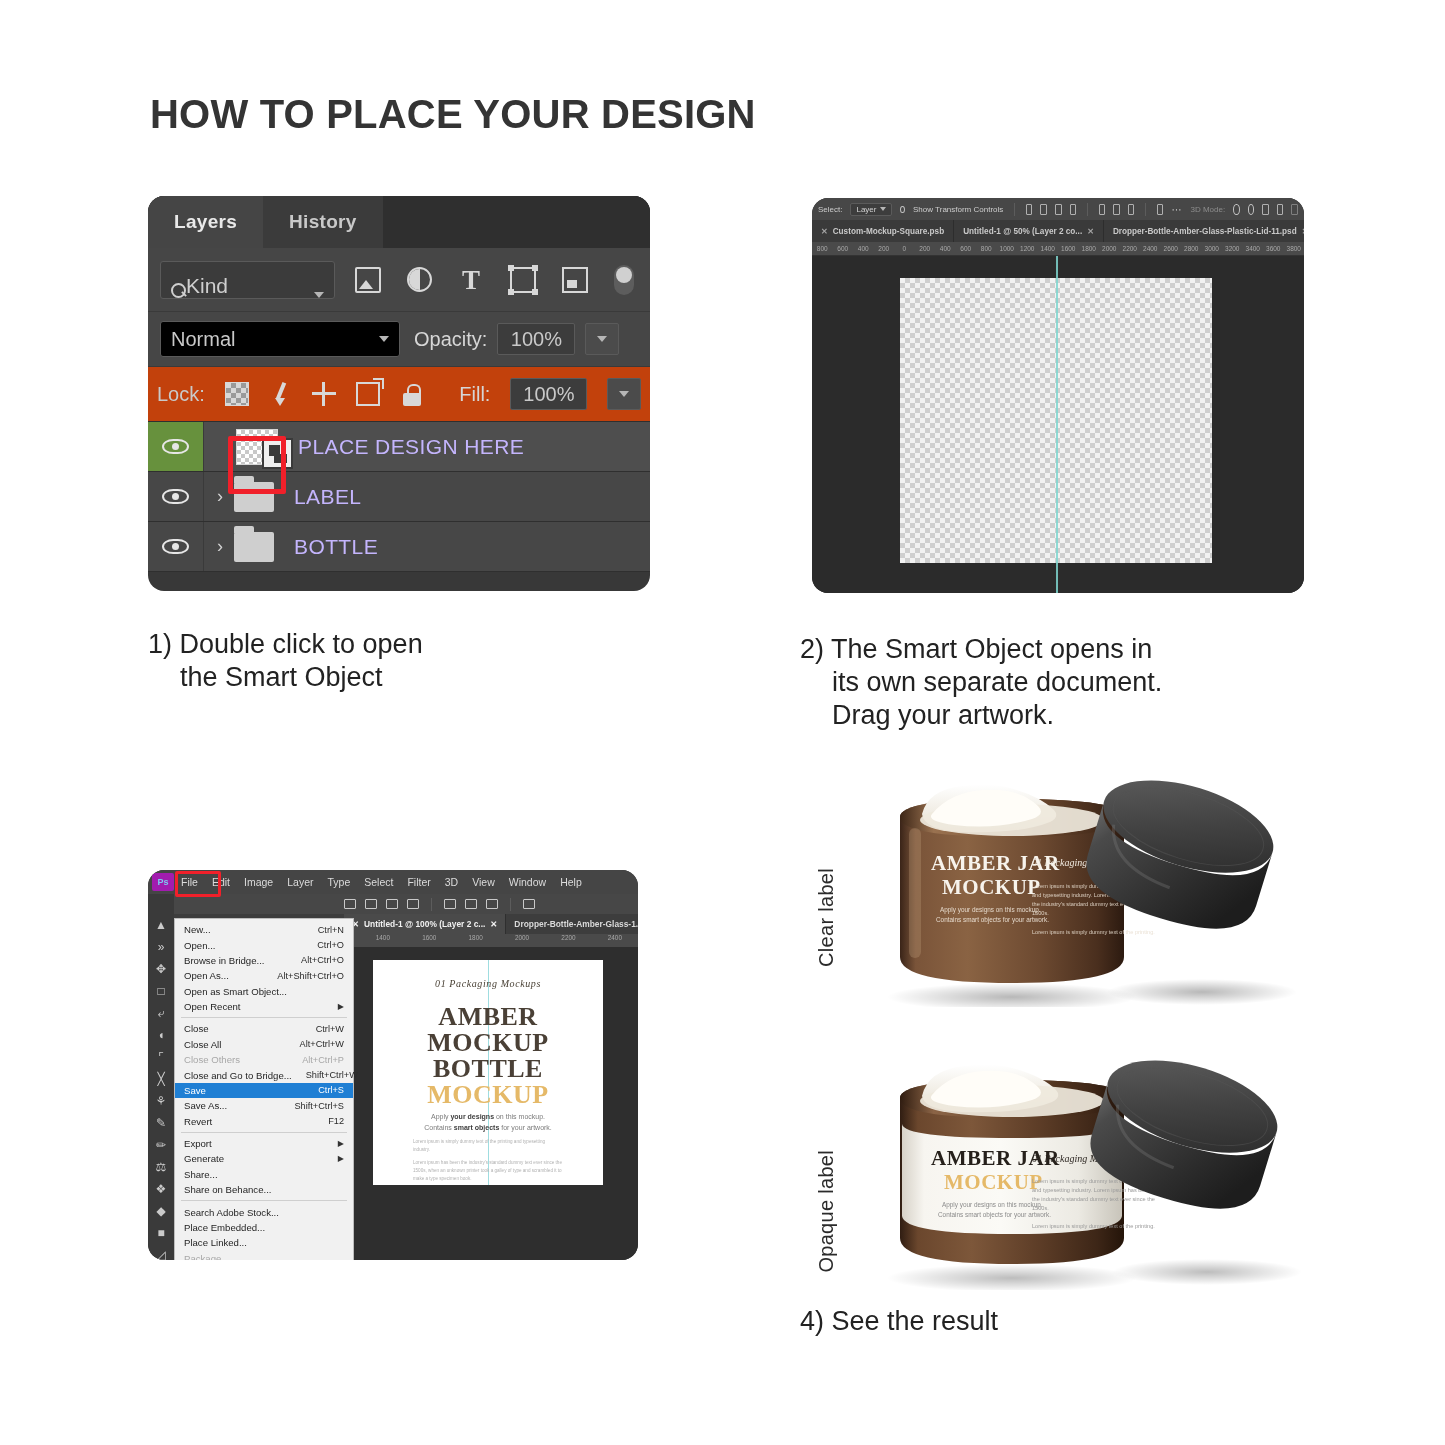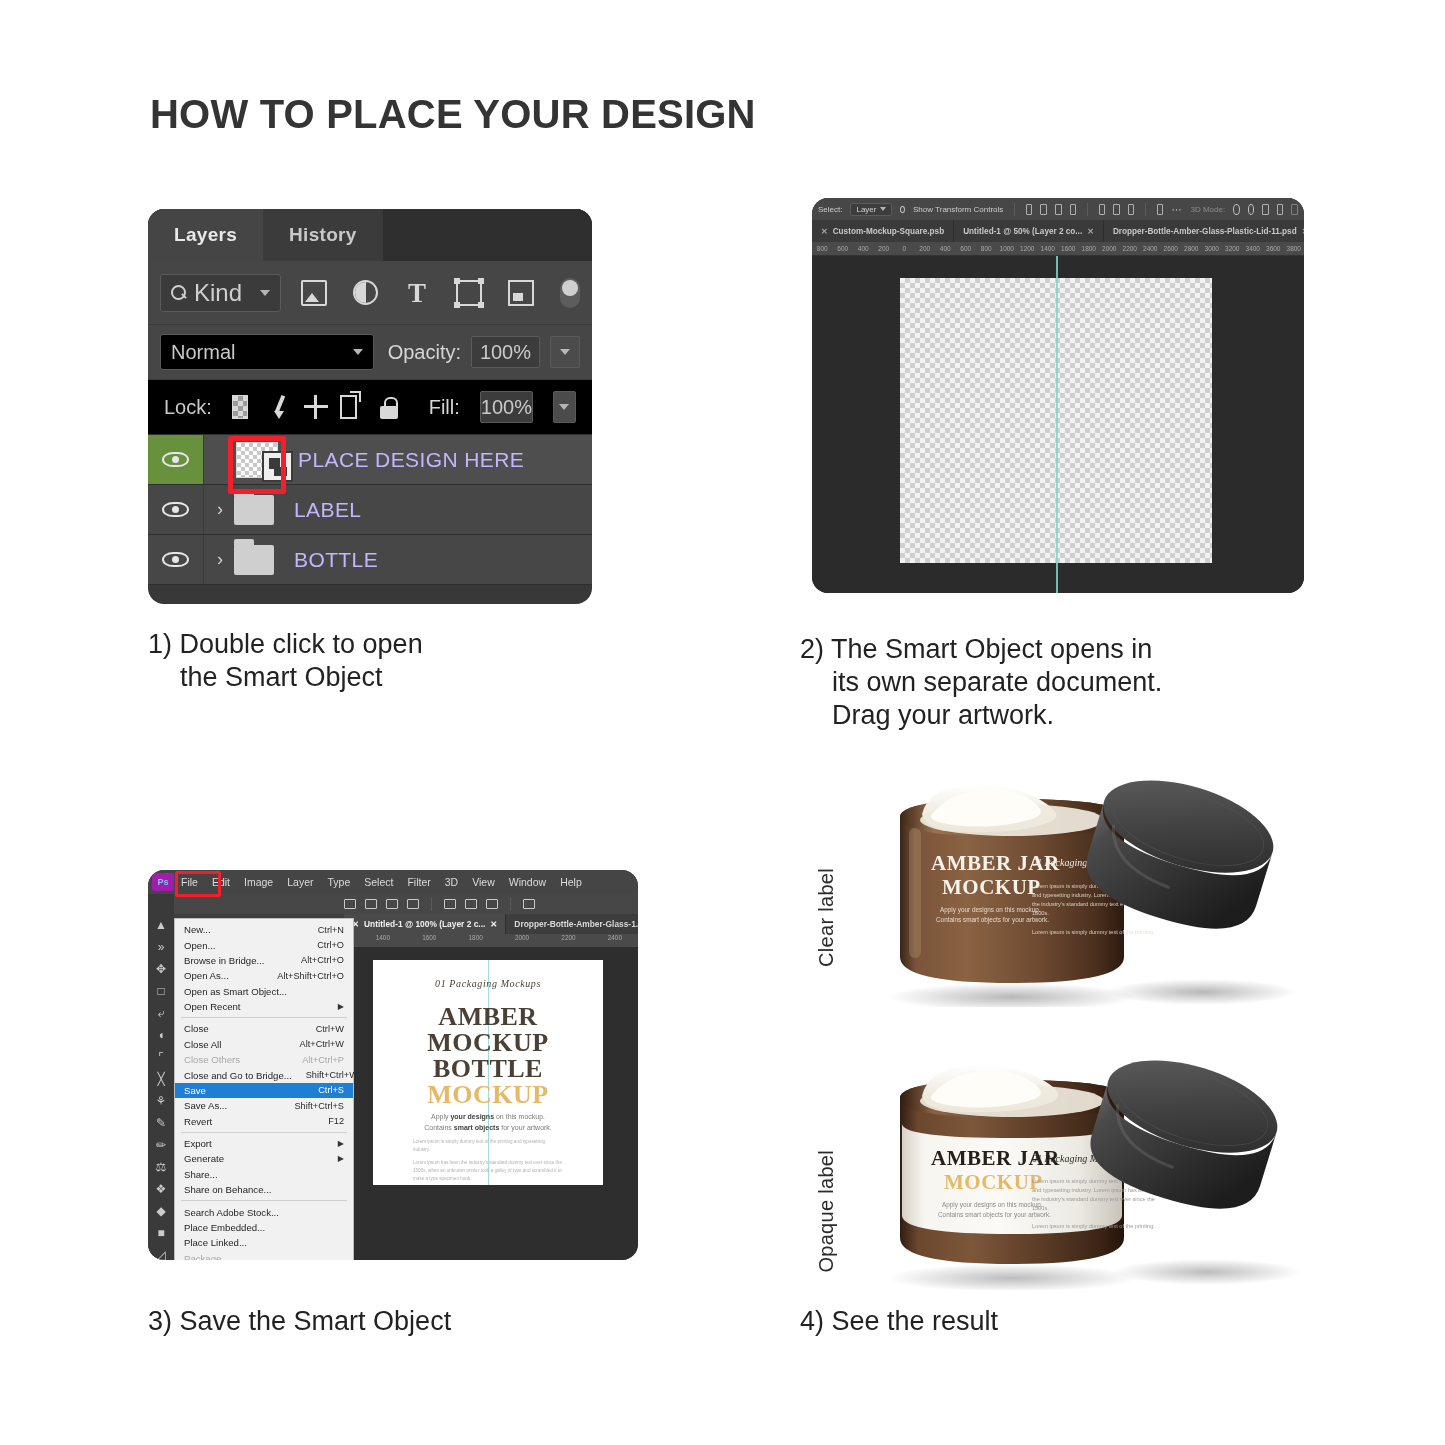--- a/index.html
+++ b/index.html
@@ -20,39 +20,39 @@
 
   
   .card {
     position: absolute;
     background: #373737;
     border-radius: 16px;
     overflow: hidden;
   }
 
   
-  #step1-card { left: 148px; top: 209px; width: 444px; height: 395px; background:#383838; }
+  #step1-card { left: 148px; top: 196px; width: 502px; height: 395px; background:#383838; }
 
   .lp-tabs { display:flex; height:52px; background:#2f2f2f; }
   .lp-tab {
     display:flex; align-items:center; justify-content:center;
     padding: 0 26px; font-size:19px; color:#b8b8b8; letter-spacing:.3px;
   }
   .lp-tab.active { background:#454545; color:#e9e9e9; font-weight:700; }
   .lp-tab.inactive { background:#3b3b3b; color:#c9c9c9; font-weight:700;}
   .lp-tabfill { flex:1; background:#2f2f2f; }
 
   .lp-filter {
     height:64px; background:#464646; display:flex; align-items:center;
     padding: 0 12px; gap: 12px; border-bottom:1px solid #3a3a3a;
   }
   .lp-kind {
     width:175px; height:38px; background:#3b3b3b; border:1px solid #5a5a5a;
-    border-radius:3px; display:flex; align-items:center; gap:8px; padding:0 10px;
-    color:#cfcfcf; font-size:24px;
+    border-radius:3px; display:flex; align-items:flex-end; padding:0 10px;
+    color:#cfcfcf; font-size:21px;
   }
   .lp-kind .magn { position:relative; width:15px; height:15px; flex:none; }
   .lp-kind .magn::before{
     content:""; position:absolute; left:0; top:0; width:11px; height:11px;
     border:2px solid #cfcfcf; border-radius:50%;
   }
   .lp-kind .magn::after{
     content:""; position:absolute; left:10px; top:10px; width:6px; height:2px;
     background:#cfcfcf; transform:rotate(45deg);
   }
@@ -91,21 +91,21 @@
   .lp-opval{
     width:78px;height:32px;background:#3c3c3c;border:1px solid #5a5a5a;border-radius:2px;
     color:#c9c9c9;font-size:20px;display:flex;align-items:center;justify-content:center;
   }
   .lp-opchev{
     width:34px;height:32px;background:#4b4b4b;border:1px solid #5a5a5a;border-radius:2px;
     display:flex;align-items:center;justify-content:center;
   }
 
   .lp-lock{
-    height:55px;background:#000000;display:flex;align-items:center;padding:0 16px;gap:20px;
+    height:55px;background:#c2410c;display:flex;align-items:center;padding:0 9px;gap:20px;
     border-bottom:1px solid #2f2f2f;
   }
   .lp-locklabel{color:#c9c9c9;font-size:20px;}
   .lk { width:24px;height:24px;position:relative;}
   .lk-trans{
     background:
       linear-gradient(45deg,#9a9a9a 25%,transparent 25%,transparent 75%,#9a9a9a 75%),
       linear-gradient(45deg,#9a9a9a 25%,transparent 25%,transparent 75%,#9a9a9a 75%),
       #d8d8d8;
     background-size:10px 10px; background-position:0 0,5px 5px; border:1px solid #d8d8d8;
@@ -797,16 +797,15 @@
 
   <div class="cap" id="cap1">
     <span>1) Double click to open</span>
     <span class="ind">the Smart Object</span>
   </div>
   <div class="cap" id="cap2">
     <span>2) The Smart Object opens in</span>
     <span class="ind">its own separate document.</span>
     <span class="ind">Drag your artwork.</span>
   </div>
-  <div class="cap" id="cap3">3) Save the Smart Object</div>
   <div class="cap" id="cap4">4) See the result</div>
 
 </div>
 
 </body></html>

